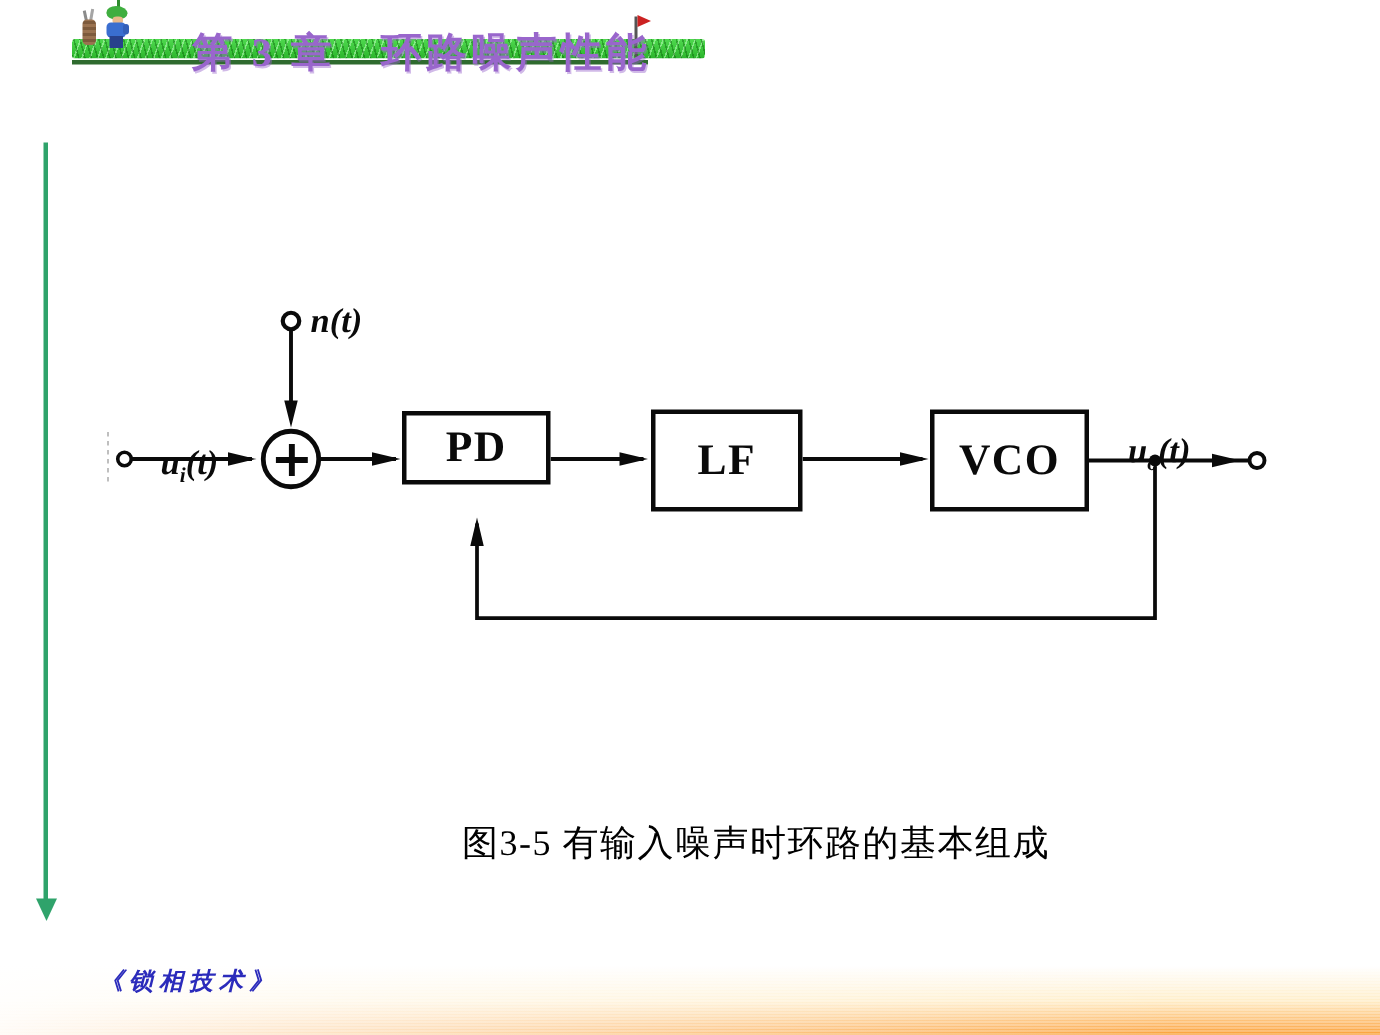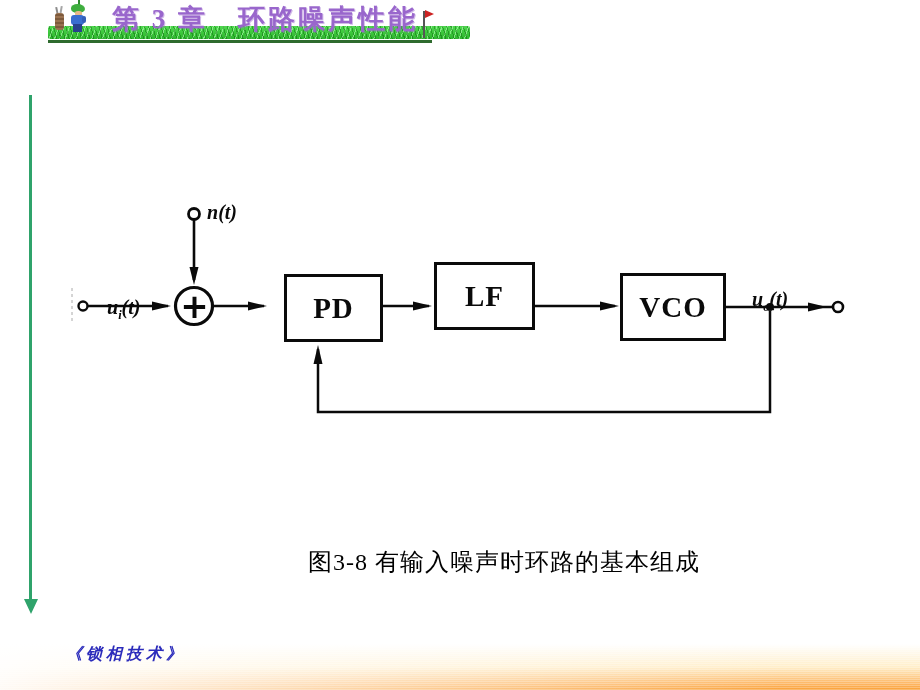--- a/index.html
+++ b/index.html
@@ -6,21 +6,21 @@
   .slide{position:relative;width:920px;height:690px;background:#ffffff;overflow:hidden;
          font-family:"Liberation Serif", serif;}
 
   
   .grass{position:absolute;left:48px;top:26px;width:422px;height:13px;border-radius:2px;
          background-image:
            repeating-linear-gradient(75deg, rgba(0,80,0,0.38) 0 1px, transparent 1px 4px),
            repeating-linear-gradient(-70deg, rgba(190,255,190,0.55) 0 1px, transparent 1px 5px),
            linear-gradient(#4fd94f,#2cb52c);}
   .grass-underline{position:absolute;left:48px;top:40px;width:384px;height:2.5px;background:#2f6b2f;}
-  .slide-title{position:absolute;left:112px;top:1px;margin:0;font-size:27px;font-weight:bold;
+  .slide-title{position:absolute;left:112px;top:1px;margin:16px;font-size:27px;font-weight:bold;
          letter-spacing:3px;color:#9966cc;text-shadow:1px 1px 0 rgba(153,102,204,0.45);
          font-family:"Liberation Serif", serif;white-space:nowrap;}
 
   
   .golfer{position:absolute;left:52px;top:2px;width:42px;height:32px;}
   .bag-body{position:absolute;left:3px;top:11px;width:9px;height:17px;border-radius:3px;
          background:repeating-linear-gradient(0deg,#9a7250 0 2px,#7d5a3c 2px 4px);}
   .bag-club1{position:absolute;left:4px;top:5px;width:2px;height:8px;background:#8b8b8b;transform:rotate(-12deg);}
   .bag-club2{position:absolute;left:8px;top:4px;width:2px;height:9px;background:#a5a5a5;transform:rotate(10deg);}
   .g-hair{position:absolute;left:19px;top:2px;width:14px;height:9px;border-radius:50% 60% 50% 50%;background:#3fae3f;}
@@ -38,28 +38,28 @@
   
   .side-arrow-line{position:absolute;left:29px;top:95px;width:3px;height:505px;background:#2fa36b;}
   .side-arrow-head{position:absolute;left:23.5px;top:599px;width:0;height:0;
          border-left:7px solid transparent;border-right:7px solid transparent;border-top:15px solid #2fa36b;}
 
   
   .diagram-svg{position:absolute;left:0;top:0;width:920px;height:690px;}
   .block{position:absolute;box-sizing:border-box;border:3.5px solid #0a0a0a;background:#fff;
          display:flex;align-items:center;justify-content:center;
          font-family:"Liberation Serif", serif;font-weight:bold;font-size:29px;color:#0a0a0a;letter-spacing:1px;}
-  .block-pd{left:284px;top:274px;width:99px;height:68px;}
-  .block-lf{left:434px;top:262px;width:101px;height:68px;}
+  .block-pd{left:268px;top:274px;width:99px;height:49px;}
+  .block-lf{left:434px;top:273px;width:101px;height:68px;}
   .block-vco{left:620px;top:273px;width:106px;height:68px;}
   .summer-plus{position:absolute;left:176px;top:287px;width:37px;height:37px;
          display:flex;align-items:center;justify-content:center;
          font-size:34px;font-weight:bold;color:#0a0a0a;font-family:"DejaVu Sans", sans-serif;}
   .mathlabel{position:absolute;font-family:"Liberation Serif", serif;font-weight:bold;font-style:italic;
-         font-size:20px;color:#0a0a0a;white-space:nowrap;}
+         font-size:23px;color:#0a0a0a;white-space:nowrap;}
   .mathlabel sub{font-size:0.62em;font-weight:bold;}
   .lbl-ui{left:107px;top:268px;margin-top:28px;}
   .lbl-n{left:207px;top:201px;}
   .lbl-uo{left:752px;top:267px;margin-top:21px;}
 
   
   .caption{position:absolute;left:88px;top:546px;width:832px;text-align:center;
          font-size:24px;color:#000;letter-spacing:1px;font-family:"Liberation Serif", serif;}
   .bottom-gradient{position:absolute;left:0;bottom:0;width:920px;height:46px;
          background-image:
@@ -144,18 +144,18 @@
   </div>
 
   <div class="summer-plus">+</div>
 
   <div class="mathlabel lbl-ui"><span>u</span><sub>i</sub><span>(t)</span></div>
 
   <div class="mathlabel lbl-n"><span>n</span><sub></sub><span>(t)</span></div>
 
   <div class="mathlabel lbl-uo"><span>u</span><sub>o</sub><span>(t)</span></div>
 
-  <div class="caption">图3-8 有输入噪声时环路的基本组成</div>
+  <div class="caption">图3-5 有输入噪声时环路的基本组成</div>
 
   <div class="bottom-gradient"></div>
   <div class="footer-text">《锁相技术》</div>
 
 </div>
 
 </body></html>

